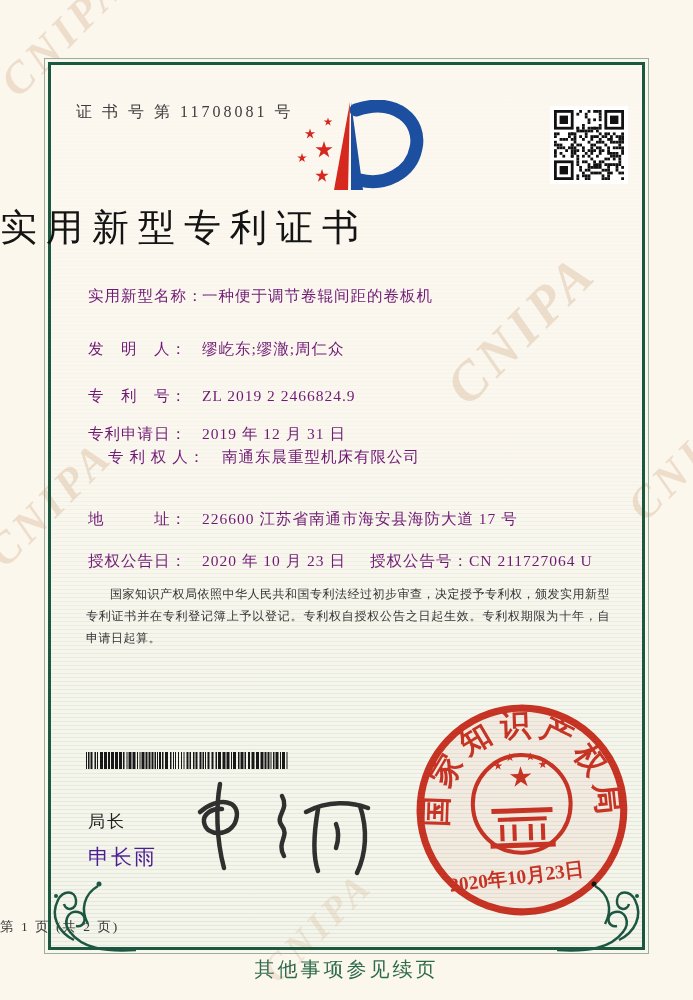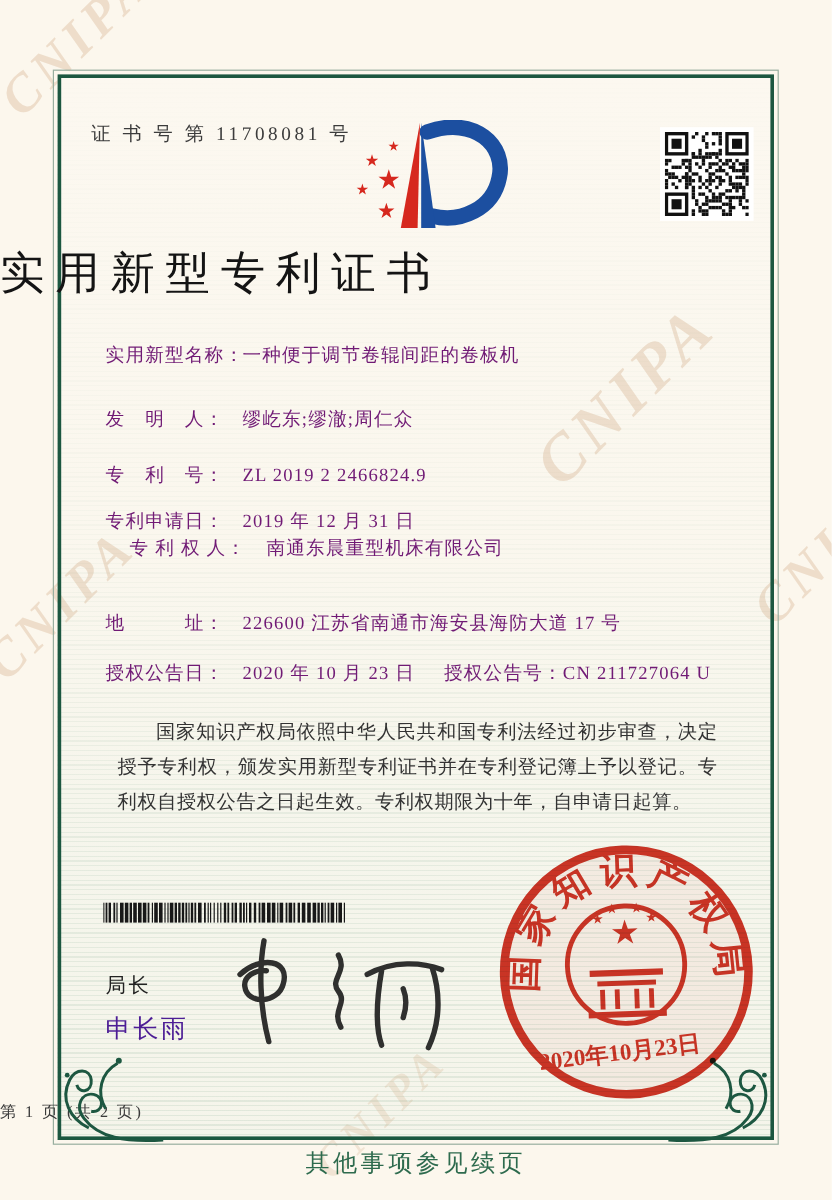--- a/index.html
+++ b/index.html
@@ -27,21 +27,21 @@
   .cert-no{position:absolute;left:76px;top:102px;z-index:4;font-size:16px;letter-spacing:3px;color:#3c3c3c;}
   .logo{position:absolute;left:284px;top:100px;z-index:4;}
   .qr{position:absolute;left:550px;top:106px;z-index:4;background:#fff;padding:4px;line-height:0;}
   .title{position:absolute;left:0;top:203px;width:559px;z-index:4;
     font-size:37px;font-weight:normal;letter-spacing:9px;color:#141414;}
   .field-row{position:absolute;left:88px;z-index:4;font-size:15.5px;color:#701a75;letter-spacing:1px;white-space:nowrap;}
   .field-label{display:inline-block;width:114px;}
   .field-value{}
   .field-value-fixed{display:inline-block;width:168px;}
   .paras{position:absolute;left:86px;top:584px;width:524px;z-index:4;}
-  .paras p{margin:12px;text-indent:2em;font-size:16px;line-height:1.82;color:#333;
+  .paras p{margin:0;text-indent:2em;font-size:12px;line-height:1.82;color:#333;
     letter-spacing:0.5px;text-align:justify;}
   .barcode{position:absolute;left:86px;top:752px;z-index:4;line-height:0;}
   .sig-title{position:absolute;left:88px;top:810px;z-index:4;font-size:17px;color:#222;
     font-family:"Liberation Sans","DejaVu Sans",sans-serif;letter-spacing:2px;}
   .sig-name{position:absolute;left:88px;top:843px;z-index:4;font-size:21px;color:#4c1d95;
     font-family:"Liberation Sans","DejaVu Sans",sans-serif;letter-spacing:2px;}
   .signature{position:absolute;left:190px;top:776px;z-index:4;}
   .seal{position:absolute;left:410px;top:698px;z-index:6;transform:rotate(-2deg);
     mix-blend-mode:multiply;opacity:0.95;}
   .page-info{position:absolute;left:0;top:918px;width:693px;z-index:4;

